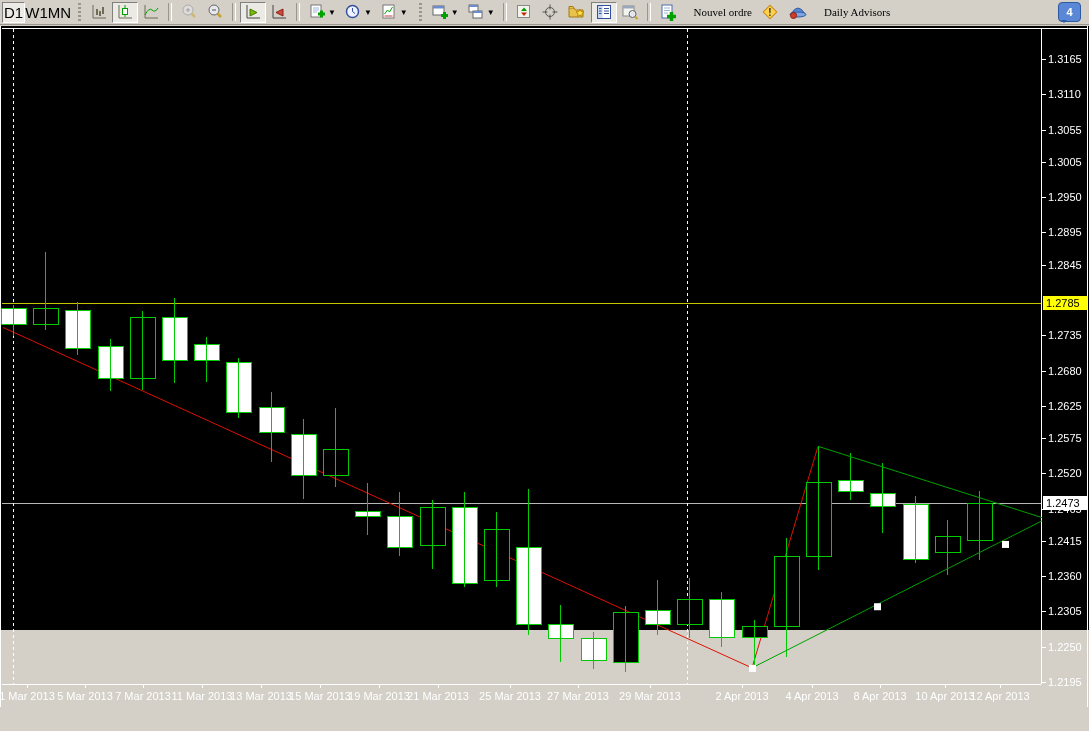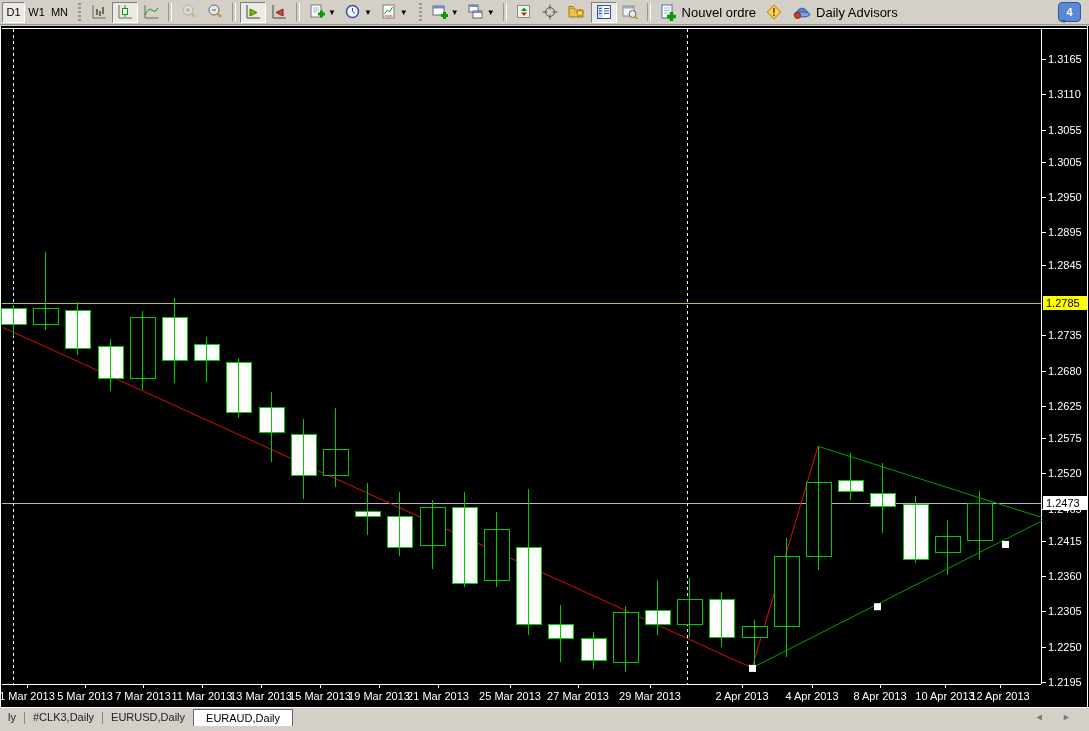--- a/index.html
+++ b/index.html
@@ -6,31 +6,31 @@
     font-family:"Liberation Sans","DejaVu Sans",sans-serif;}
   #app{position:relative;width:1089px;height:731px;}
   
   #toolbar{position:absolute;left:0;top:0;width:1089px;height:25px;background:#d4d0c8;
     border-bottom:1px solid #9a968c;display:flex;align-items:center;box-sizing:border-box;padding-left:2px;}
   .tbtn{height:21px;min-width:23px;display:flex;align-items:center;justify-content:center;
     border:1px solid transparent;box-sizing:border-box;color:#000;font-size:11px;padding:0 3px;cursor:default;}
   .tbtn.pressed{background:#eceae5;border-top:1px solid #808080;border-left:1px solid #808080;
     border-bottom:1px solid #fff;border-right:1px solid #fff;}
   .tbtn.disabled{opacity:.5;}
-  .tf{font-size:11px;width:23px;}
+  .tf{font-size:15px;width:23px;}
   .sep{width:2px;height:18px;border-left:1px solid #9a968c;border-right:1px solid #fff;margin:0 4px;}
   .grip{width:3px;height:18px;margin:0 5px 0 7px;background:repeating-linear-gradient(#9a968c 0 2px,#d4d0c8 2px 4px);}
   .dd{font-size:8px;color:#000;margin-left:2px;}
-  .tlabel{margin-left:4px;font-size:13px;white-space:nowrap;}
+  .tlabel{margin-left:16px;font-size:11px;white-space:nowrap;font-family:Liberation Serif, serif;}
   #badge{margin-left:auto;margin-right:8px;position:relative;width:21px;height:18px;background:#5b87d7;
     border:1px solid #2d5aa0;border-radius:4px;color:#fff;font-size:11px;font-weight:bold;
     display:flex;align-items:center;justify-content:center;}
   #badge:after{content:"";position:absolute;left:2px;bottom:-5px;border:3px solid transparent;border-top-color:#2d5aa0;}
   
-  #chartwin{position:absolute;left:0;top:26px;width:1089px;height:681px;background:#000;}
+  #chartwin{position:absolute;left:0;top:26px;width:1089px;height:604px;background:#000;}
   #chart-svg{position:absolute;left:0;top:0;}
   
   #tabbar{position:absolute;left:0;top:707px;width:1089px;height:24px;background:#d4d0c8;
     border-top:1px solid #fff;display:flex;align-items:flex-start;font-size:11px;color:#222;box-sizing:border-box;}
   .tab{padding:3px 8px 2px 8px;white-space:nowrap;cursor:default;}
   .tabsep{width:1px;height:12px;background:#888;margin-top:4px;}
   .tab.active{background:#fff;border:1px solid #6a6a6a;border-bottom:none;margin-top:1px;padding:2px 12px;color:#000;}
   #tabscroll{margin-left:auto;margin-right:10px;margin-top:4px;color:#777;font-size:9px;letter-spacing:8px;}
   svg text{font-family:"Liberation Sans","DejaVu Sans",sans-serif;}
 </style>
@@ -353,22 +353,13 @@
         <text x="812" y="674" fill="#ffffff" text-anchor="middle" font-size="11">4 Apr 2013</text>
         <line x1="880.5" y1="658" x2="880.5" y2="662" stroke="#ffffff" shape-rendering="crispEdges"></line>
         <text x="880" y="674" fill="#ffffff" text-anchor="middle" font-size="11">8 Apr 2013</text>
         <line x1="945.5" y1="658" x2="945.5" y2="662" stroke="#ffffff" shape-rendering="crispEdges"></line>
         <text x="945" y="674" fill="#ffffff" text-anchor="middle" font-size="11">10 Apr 2013</text>
         <line x1="1000.5" y1="658" x2="1000.5" y2="662" stroke="#ffffff" shape-rendering="crispEdges"></line>
         <text x="1000" y="674" fill="#ffffff" text-anchor="middle" font-size="11">12 Apr 2013</text>
       </svg>
   </div>
 
-  <div id="tabbar">
-    <div class="tab">ly</div>
-    <div class="tabsep"></div>
-    <div class="tab">#CLK3,Daily</div>
-    <div class="tabsep"></div>
-    <div class="tab">EURUSD,Daily</div>
-    <div class="tab active">EURAUD,Daily</div>
-    <div id="tabscroll">◄	►</div>
-  </div>
 </div>
 
 </body></html>

